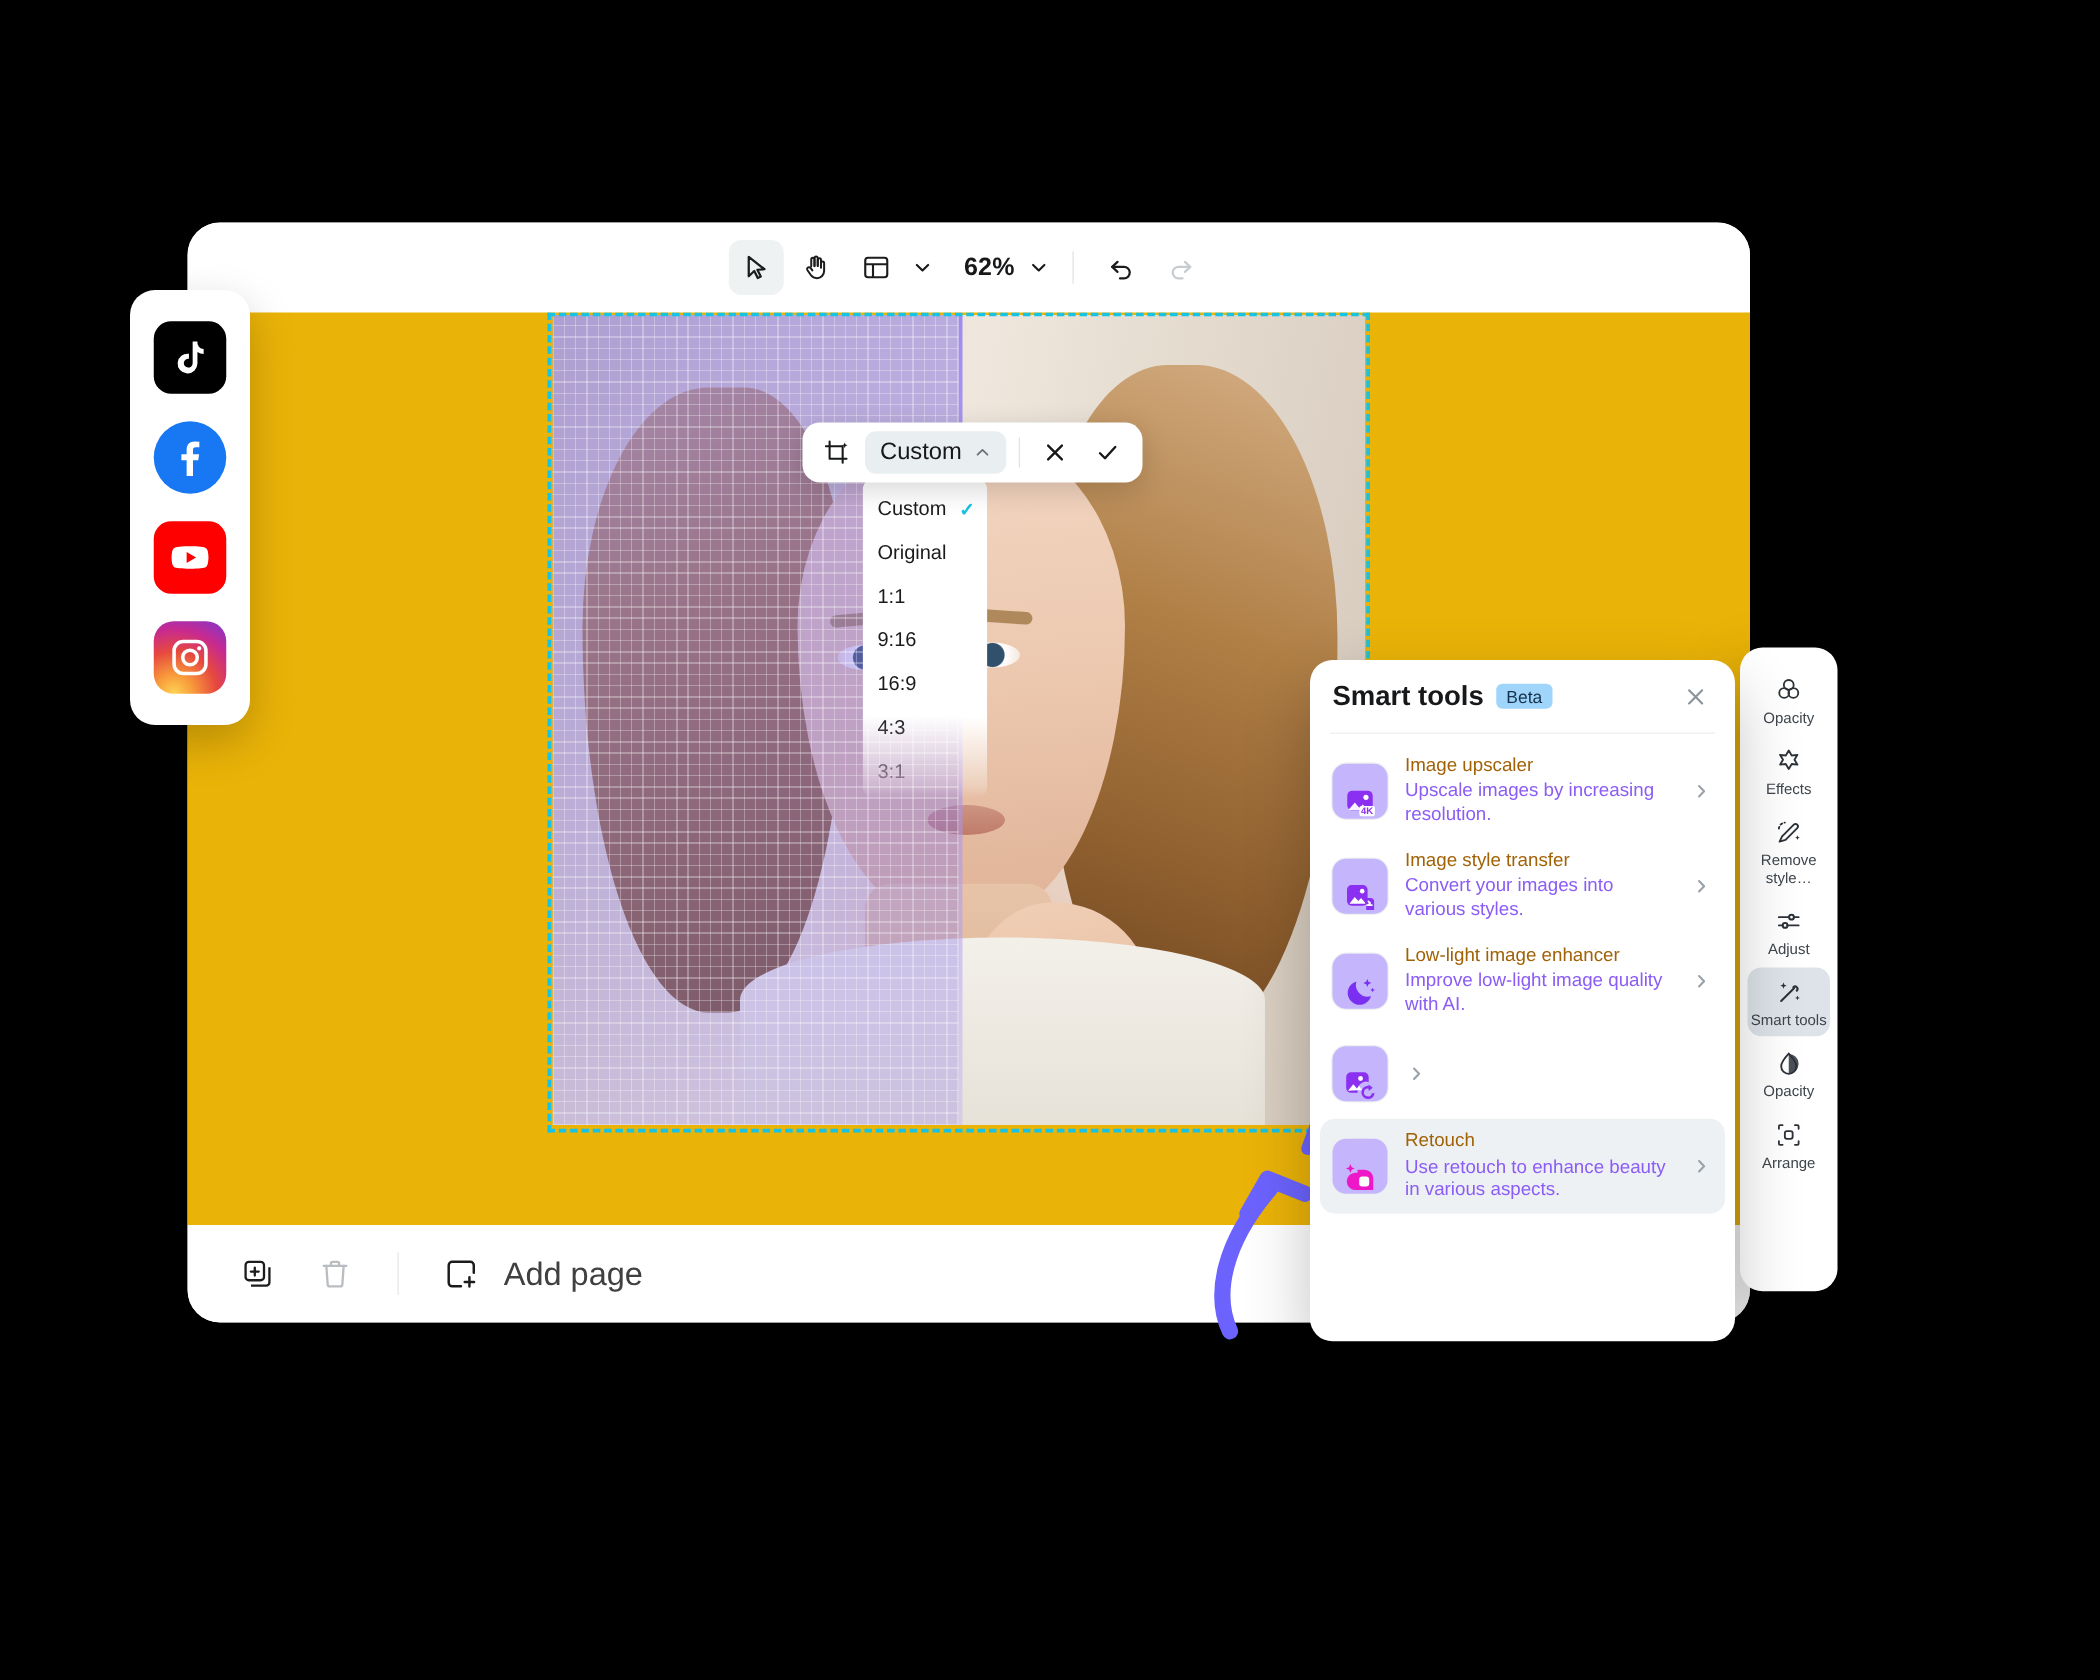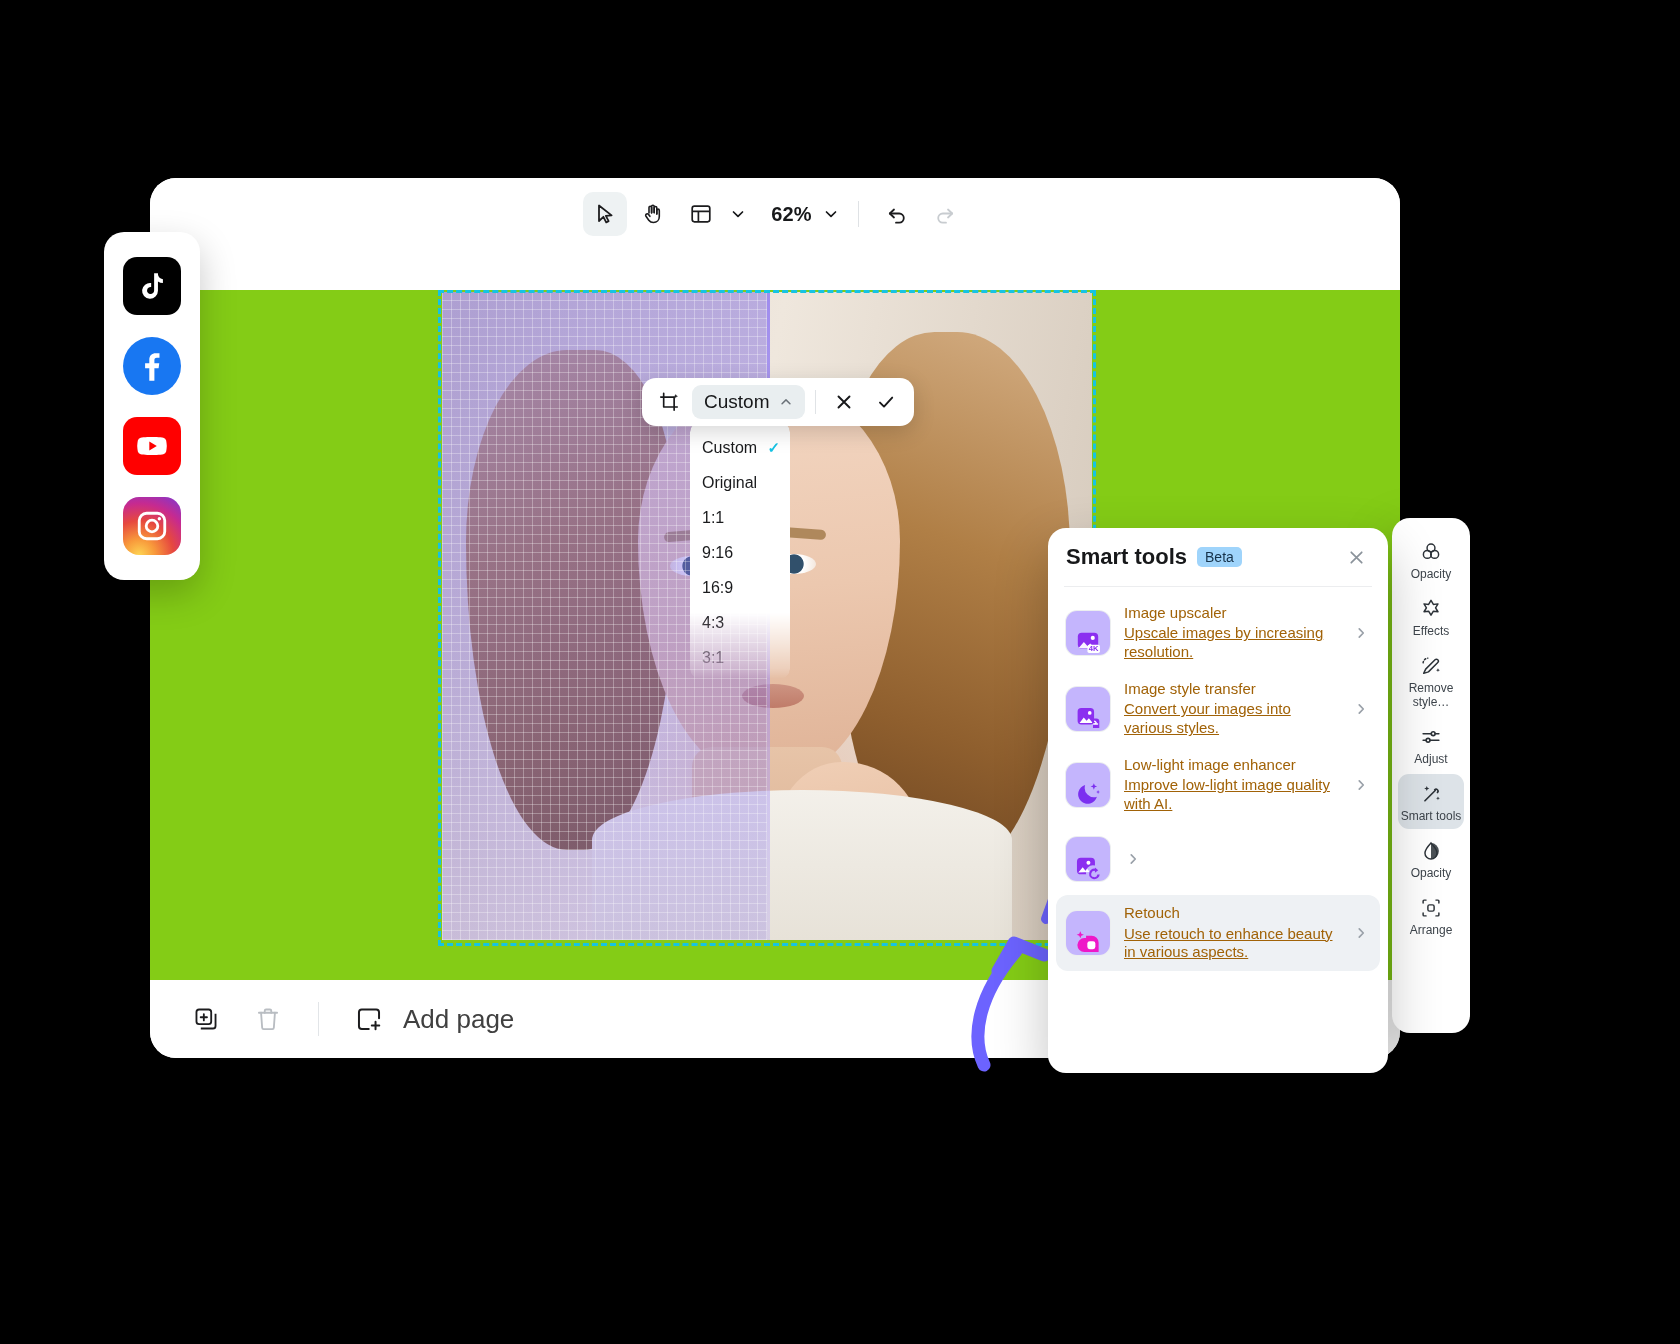--- a/index.html
+++ b/index.html
@@ -35,21 +35,21 @@
   .zoom-val {
     font-size: 20px; font-weight: 700; color: #17181a; letter-spacing: .2px;
     padding: 0 6px;
   }
   .chev { width: 22px; height: 22px; display:flex; align-items:center; justify-content:center; }
   .divider-v { width: 1px; height: 26px; background: #dfe2e5; margin: 0 12px; }
 
   
   .canvas-area {
     position: absolute; left: 0; top: 72px; right: 0; bottom: 78px;
-    background: #84cc16; overflow: hidden; margin-top: 40px;
+    background: #eab308; overflow: hidden;
   }
   
   .photo-wrap {
     position: absolute; left: 292px; top: 2px;
     width: 650px; height: 648px;
     overflow: hidden;
   }
   .photo {
     position: absolute; inset: 0;
     background:
@@ -197,21 +197,21 @@
     display:flex; align-items:center; gap: 14px; padding: 9px 10px;
     border-radius: 12px; cursor:pointer; min-height: 72px;
   }
   .sp-row.sel { background:#eef1f4; }
   .sp-ic {
     width: 44px; height: 44px; border-radius: 11px; background:#c4b5fd;
     box-shadow: 0 0 0 1px #eceef0; display:flex; align-items:flex-end; justify-content:center; flex: 0 0 44px;
   }
   .sp-txt { flex: 1; min-width: 0; }
   .sp-name { font-size: 15px; font-weight: 400; color:#a16207; line-height: 1.22; }
-  .sp-desc { font-size: 15px; color:#a16207; line-height: 1.26; margin-top: 2px; text-decoration: underline; }
+  .sp-desc { font-size: 15px; color:#8b5cf6; line-height: 1.26; margin-top: 2px; }
   .sp-arrow { color:#9aa1a9; width: 18px; flex: 0 0 18px; display:flex; align-items:center; justify-content:center;}
 
   
   .right-rail {
     position:absolute; left: 1392px; top: 518px; width: 78px; height: 515px;
     background:#fff; border-radius: 18px; box-shadow: 0 22px 54px rgba(0,0,0,.26);
     z-index: 44; display:flex; flex-direction: column; align-items:center;
     padding: 14px 0; gap: 2px;
   }
   .rail-item {

